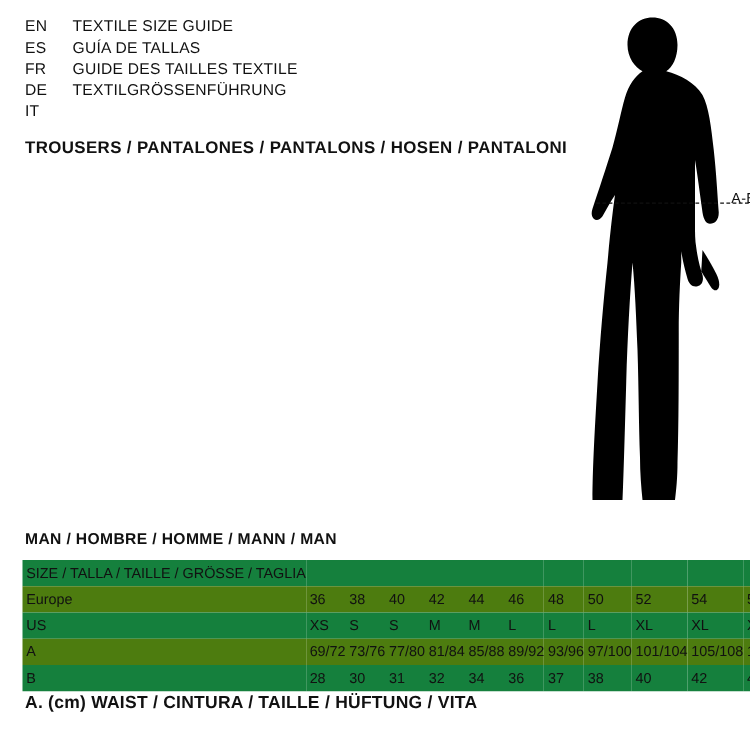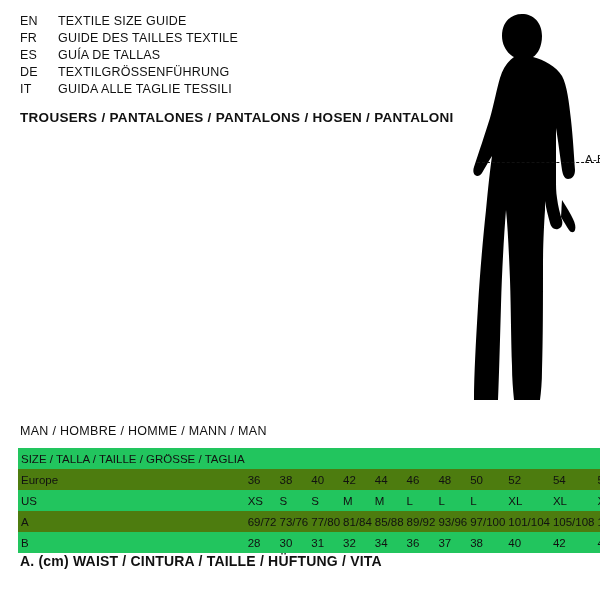--- a/index.html
+++ b/index.html
@@ -80,40 +80,40 @@
     font-size: 11.5px;
     letter-spacing: 0.3px;
   }
 
   
   .table-title {
     position: absolute;
     left: 20px;
     top: 424px;
     font-size: 12.5px;
-    font-weight: normal;
+    font-weight: bold;
     letter-spacing: 0.3px;
     text-align: right;
   }
   table.size-table {
     position: absolute;
     left: 18px;
     top: 448px;
     width: 564px;
     border-collapse: collapse;
     font-size: 11.5px;
   }
   table.size-table td {
     padding: 2px 0 2px 3px;
     height: 17px;
     vertical-align: middle;
     white-space: nowrap;
   }
   table.size-table tr.shaded td {
-    background: #22c55e;
+    background: #15803d;
   }
   table.size-table tr.plain td {
     background: #4d7c0f;
   }
   td.label-col {
     width: 90px;
   }
   td.val {
     width: 53px;
   }
@@ -133,34 +133,33 @@
 <body>
 
 <div class="page">
 
   <div class="lang-block">
     <div class="lang-row">
       <span class="lang-code">EN</span>
       <span class="lang-text">TEXTILE SIZE GUIDE</span>
     </div>
     <div class="lang-row">
+      <span class="lang-code">ES</span>
+      <span class="lang-text">GUÍA DE TALLAS</span>
+    </div>
+    <div class="lang-row">
       <span class="lang-code">FR</span>
       <span class="lang-text">GUIDE DES TAILLES TEXTILE</span>
     </div>
     <div class="lang-row">
-      <span class="lang-code">ES</span>
-      <span class="lang-text">GUÍA DE TALLAS</span>
-    </div>
-    <div class="lang-row">
       <span class="lang-code">DE</span>
       <span class="lang-text">TEXTILGRÖSSENFÜHRUNG</span>
     </div>
     <div class="lang-row">
       <span class="lang-code">IT</span>
-      <span class="lang-text">GUIDA ALLE TAGLIE TESSILI</span>
     </div>
   </div>
 
   <div class="section-title">TROUSERS / PANTALONES / PANTALONS / HOSEN / PANTALONI</div>
 
   <div class="figure-wrap">
     <svg class="silhouette" width="175" height="400" viewBox="0 0 175 400">
       <path fill="#000000" d="
         M62,26
         C62,12 71,4 82,4

